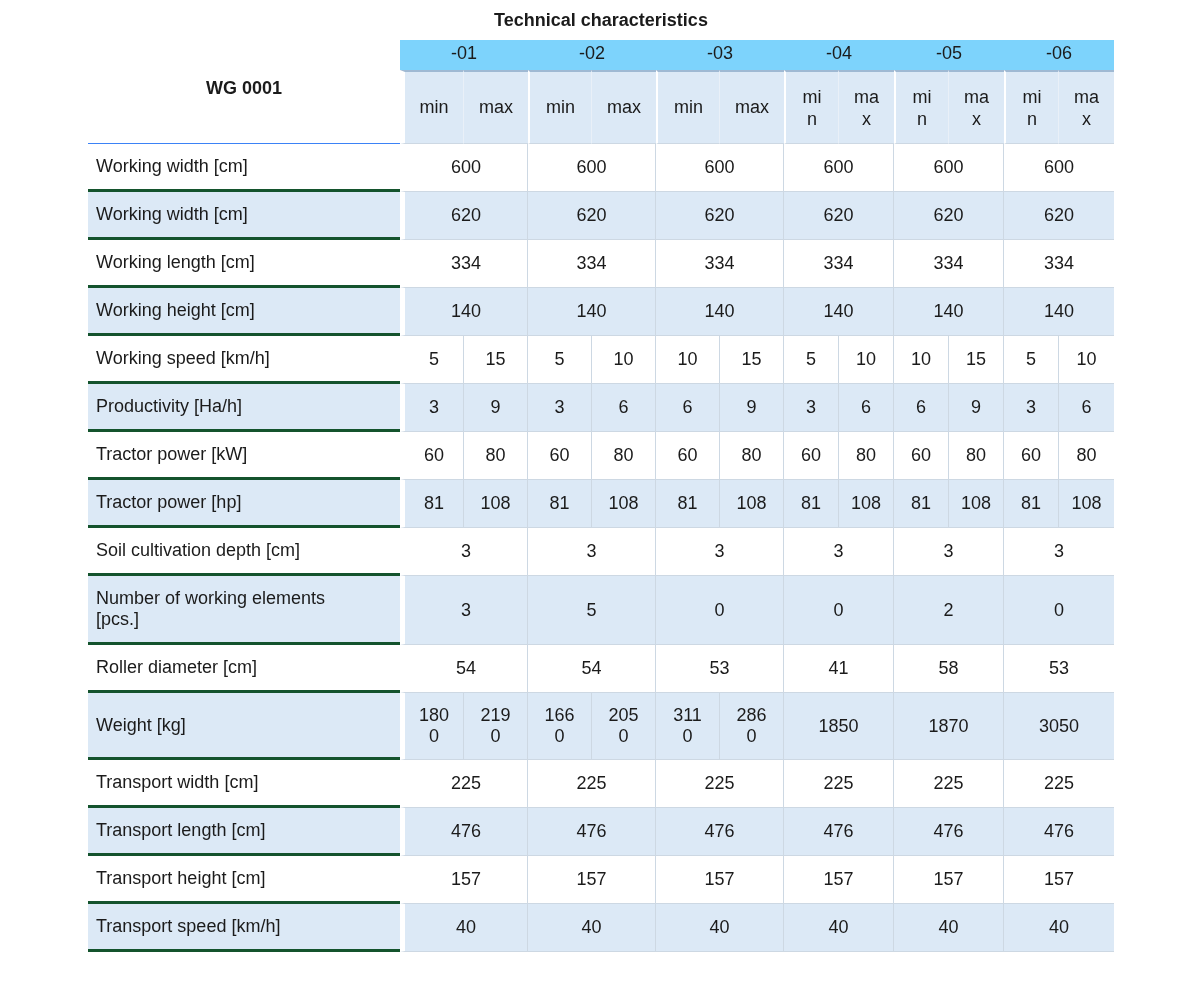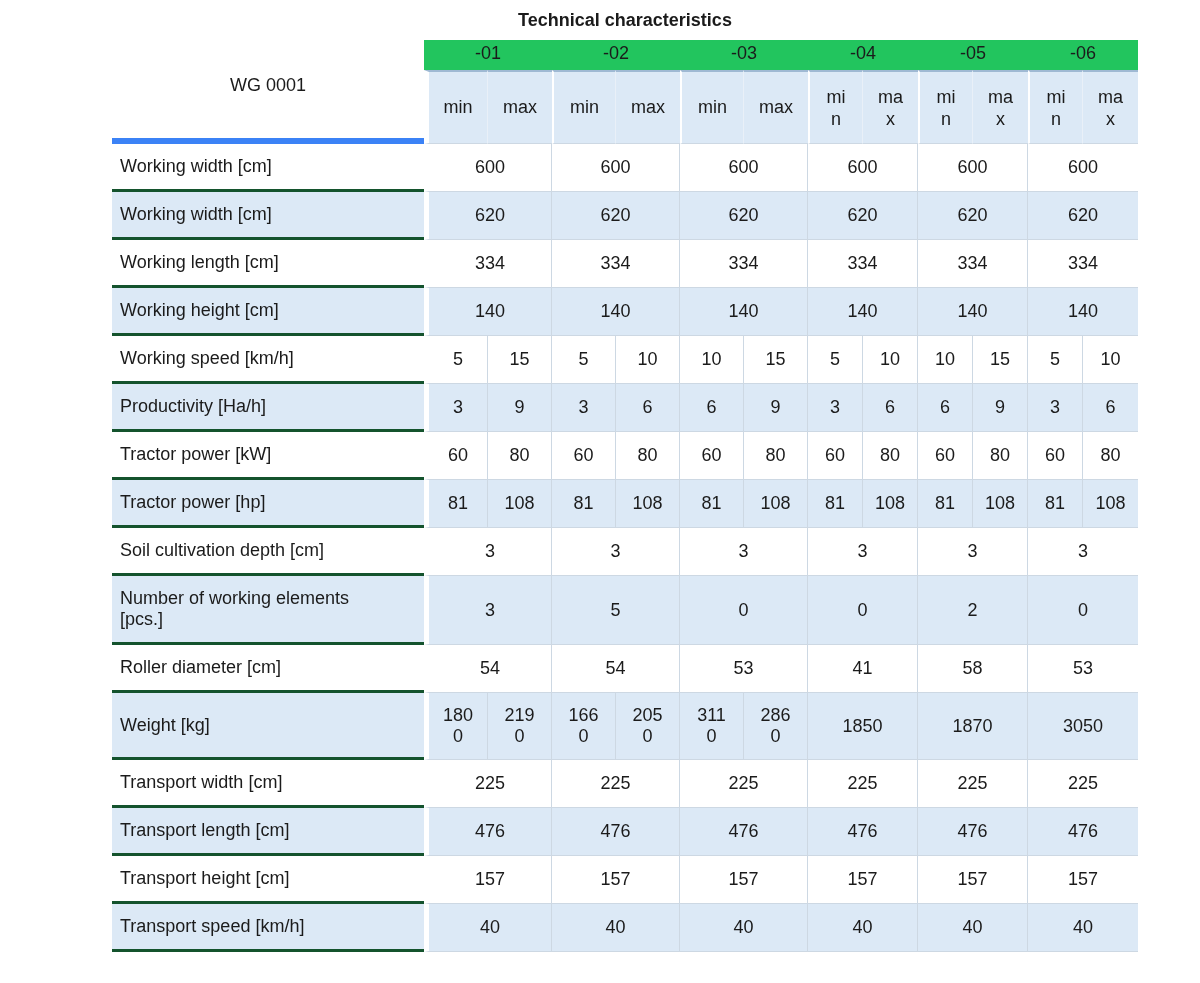--- a/index.html
+++ b/index.html
@@ -6,21 +6,21 @@
     margin: 0;
     padding: 0;
     background: #ffffff;
     width: 1200px;
     height: 983px;
     font-family: "Liberation Sans", sans-serif;
     color: #1b1b1b;
     font-size: 18px;
   }
   .container {
-    margin: 7px 0 0 112px;
+    margin: 7px 0 0 88px;
     width: 1026px;
   }
   .title {
     text-align: center;
     font-weight: bold;
     font-size: 18px;
     height: 33px;
     line-height: 26px;
   }
   table {
@@ -34,33 +34,34 @@
     vertical-align: middle;
     line-height: 21px;
     overflow: hidden;
   }
   col.c-label  { width: 312px; }
   col.c-wide   { width: 64px;  }
   col.c-narrow { width: 55px;  }
 
   
   .group-row td {
-    background: #22c55e;
+    background: #7dd3fc;
     border: none;
     height: 30px;
     text-align: center;
     padding-bottom: 6px;
     vertical-align: bottom;
   }
   .group-row td.model-cell {
     background: #ffffff;
-    border-bottom: 6px solid #3b82f6;
+    border-bottom: 1px solid #3b82f6;
     text-align: center;
     vertical-align: middle;
     padding-bottom: 8px;
+    font-weight: bold;
   }
 
   
   td.band {
     background: #dce9f6;
     height: 74px;
     text-align: center;
     vertical-align: middle;
     border-top: 2px solid #9fb9d3;
     border-bottom: 1px solid #cdd8e3;

